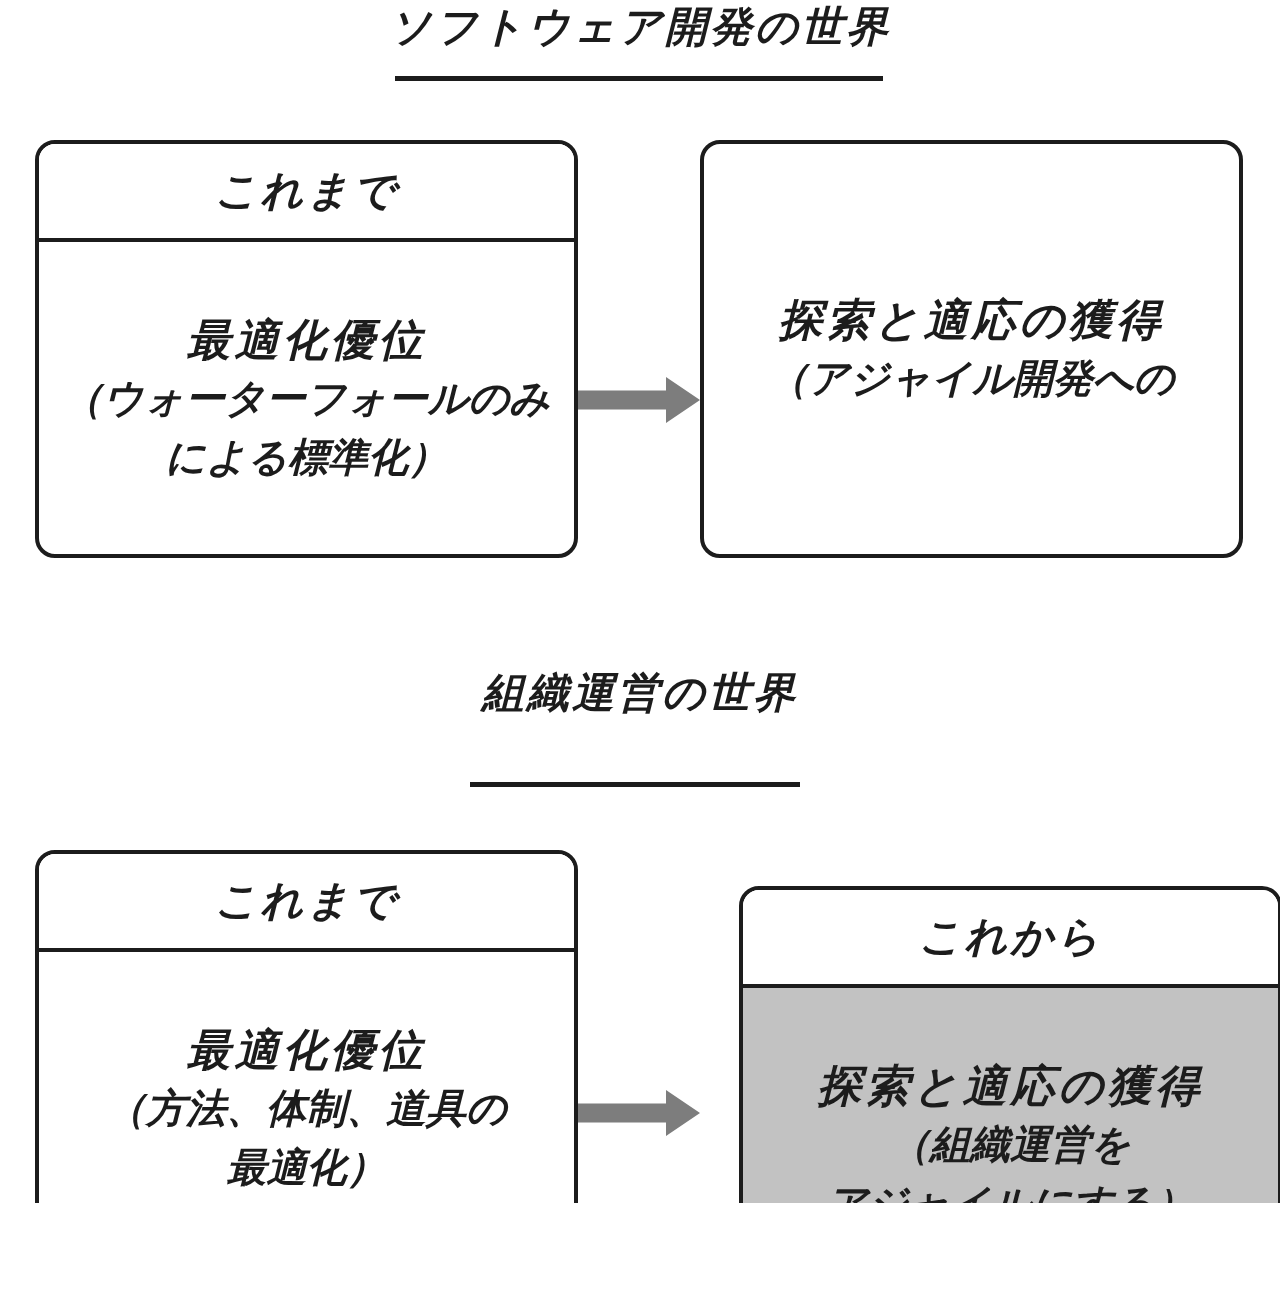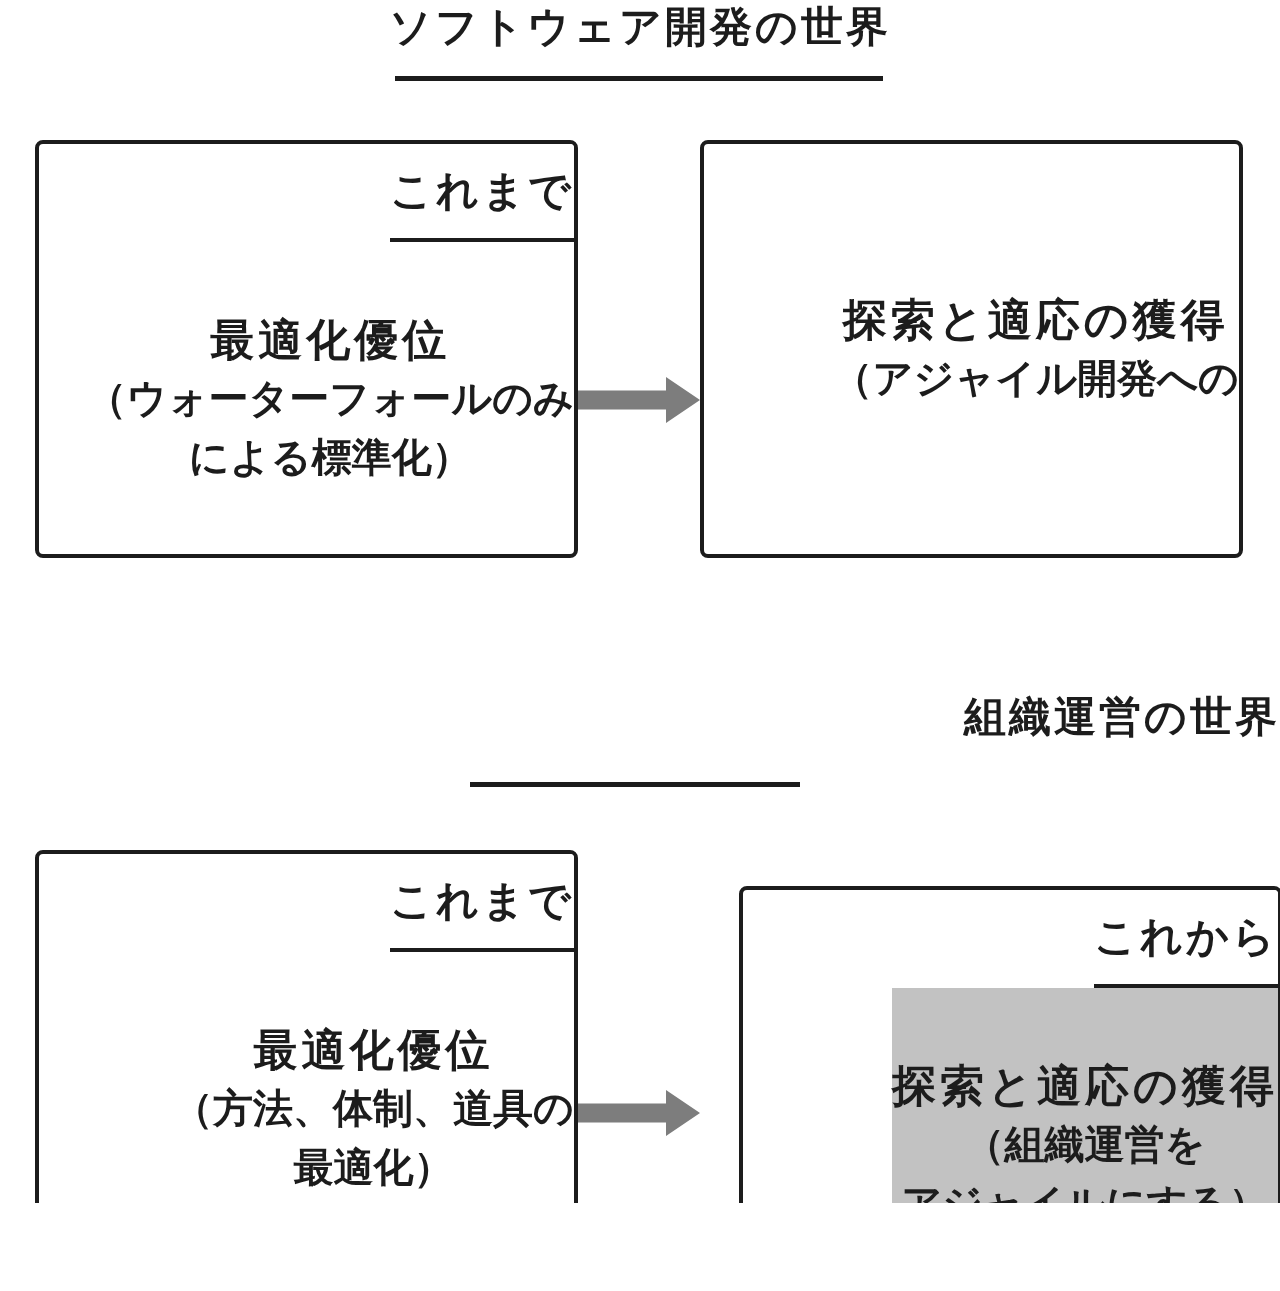--- a/index.html
+++ b/index.html
@@ -8,55 +8,55 @@
     background: #ffffff;
   }
   .canvas {
     position: relative;
     width: 1280px;
     height: 1203px;
     background: var(--page-bg, #ffffff);
     color: var(--ink, #1c1c1c);
     font-family: "Liberation Sans", "DejaVu Sans", sans-serif;
     overflow: hidden;
+    font-style: italic;
   }
   .sec-title {
     position: absolute;
     left: 0;
     width: 100%;
     margin: 0;
     text-align: center;
     font-size: 42px;
     font-weight: 700;
     letter-spacing: 3px;
     line-height: 50px;
     color: var(--ink, #1c1c1c);
   }
   .sec-title.t1 { top: 2px; }
-  .sec-title.t2 { top: 692px; text-align: right; }
+  .sec-title.t2 { top: 668px; }
   .title-underline {
     position: absolute;
     height: 5px;
     background: var(--ink, #1c1c1c);
   }
   .title-underline.u1 { top: 76px; left: 395px; width: 488px; }
   .title-underline.u2 { top: 782px; left: 470px; width: 330px; }
 
   .box {
     position: absolute;
     width: 543px;
     height: 418px;
     box-sizing: border-box;
     border: 4px solid var(--ink, #1c1c1c);
-    border-radius: 8px;
+    border-radius: 20px;
     background: #ffffff;
     display: flex;
     flex-direction: column;
     overflow: hidden;
-    align-items: flex-end;
   }
   .box.tl { left: 35px;  top: 140px; }
   .box.tr { left: 700px; top: 140px; }
   .box.bl { left: 35px;  top: 850px; }
   .box.br { left: 700px; top: 886px; margin-left: 39px; }
 
   .box-header {
     height: 94px;
     flex: 0 0 94px;
     border-bottom: 4px solid var(--ink, #1c1c1c);

